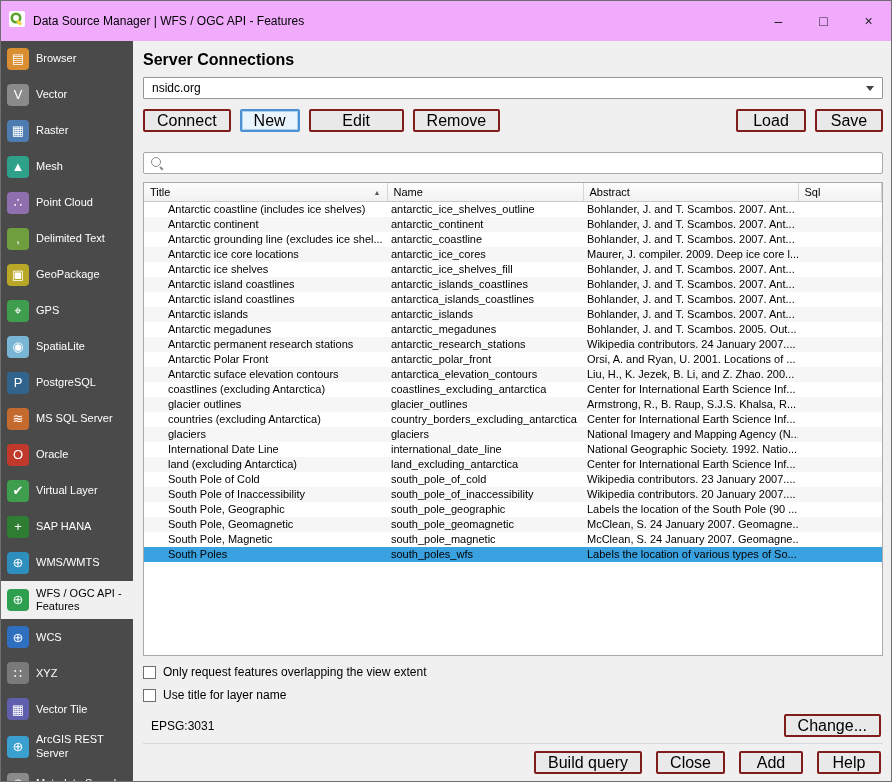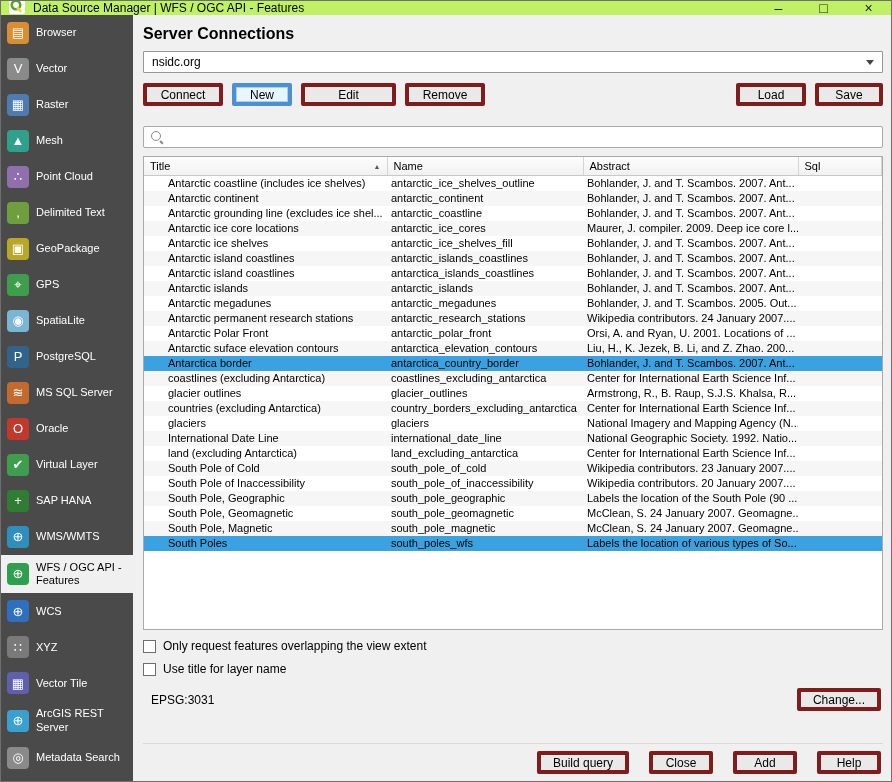--- a/index.html
+++ b/index.html
@@ -1,21 +1,21 @@
 <!DOCTYPE html>
 <html><head>
 <meta charset="utf-8">
 <style>
   * { box-sizing: border-box; margin: 0; padding: 0; }
   html,body { background:#c8c8c8; font-family:"Liberation Sans","DejaVu Sans",sans-serif; }
   .window { width:892px; height:782px; background:#f0f0f0; border:1px solid #6f6f6f;
             display:flex; flex-direction:column; overflow:hidden; }
 
   
-  .titlebar { height:14px; background:#bef264; display:flex; align-items:center;
+  .titlebar { height:40px; background:#f0abfc; display:flex; align-items:center;
               padding-left:8px; gap:8px; flex:none; }
   .title-text { font-size:12px; color:#000; }
   .win-controls { margin-left:auto; display:flex; height:100%; }
   .wc { width:45px; height:100%; display:flex; align-items:center; justify-content:center;
         font-size:14px; color:#222; cursor:default; }
 
   .body { flex:1; display:flex; overflow:hidden; }
 
   
   .sidebar { width:132px; background:#4a4a4a; color:#fff; overflow:hidden; flex:none; }
@@ -32,22 +32,22 @@
   .section-heading { font-weight:bold; font-size:16px; color:#000; margin:4px 0 0 0; }
 
   .combo { height:22px; background:#fff; border:1px solid #979797; border-radius:1px;
            display:flex; align-items:center; padding:0 8px; font-size:12px; margin-top:8px; cursor:pointer; }
   .combo-arrow { margin-left:auto; width:0; height:0;
                  border-left:4px solid transparent; border-right:4px solid transparent;
                  border-top:5px solid #444; }
 
   .btn-row { display:flex; gap:9px; margin-top:10px; }
   .spacer { flex:1; }
-  .btn { height:23px; background:#e9e9e9; border:4px solid #7f1d1d; border-radius:2px;
-         font-size:12px; font-family:inherit; color:#000; padding:0 12px; min-width:64px; cursor:pointer; }
+  .btn { height:23px; background:#e9e9e9; border:2px solid #7f1d1d; border-radius:2px;
+         font-size:16px; font-family:inherit; color:#000; padding:0 12px; min-width:64px; cursor:pointer; }
   .btn.focused { border-color:#4a90d2; background:#eaf4fd; box-shadow:inset 0 0 0 1px #abd0ef; }
   .w-connect{min-width:80px} .w-new{min-width:60px} .w-edit{min-width:95px}
   .w-remove{min-width:80px} .w-load{min-width:70px} .w-save{min-width:68px}
   .w-change{min-width:82px} .w-bq{min-width:92px}
 
   .search { height:22px; background:#fff; border:1px solid #a9a9a9; border-radius:2px;
             display:flex; align-items:center; padding:0 6px; margin-top:20px; }
   .mag { position:relative; width:14px; height:14px; margin-right:6px; flex:none; }
   .mag::before { content:""; position:absolute; left:1px; top:1px; width:8px; height:8px;
                  border:1.5px solid #8a8a8a; border-radius:50%; }
@@ -67,21 +67,21 @@
   td.cell-title { padding-left:24px; }
 
   .opt { display:flex; align-items:center; gap:7px; font-size:12px; margin-top:9px; cursor:pointer; }
   .checkbox { width:13px; height:13px; background:#fff; border:1px solid #6e6e6e; flex:none; }
 
   .crs-heading { font-weight:bold; font-size:12px; margin-top:12px; }
   .crs-row { display:flex; align-items:center; justify-content:space-between; margin-top:12px; padding:0 2px 0 8px; }
   .crs-value { font-size:12px; }
 
   .footer { margin-top:auto; border-top:1px solid #d9d9d9; padding:7px 2px 3px 0;
-            display:flex; justify-content:flex-end; gap:20px; }
+            display:flex; justify-content:flex-end; gap:14px; }
 </style>
 </head>
 <body>
 
 <div class="window">
 
   <div class="titlebar">
     <span class="app-icon">
       <svg width="16" height="16" viewBox="0 0 16 16">
         <rect x="0" y="0" width="16" height="16" rx="2" fill="#ffffff"></rect>
@@ -295,26 +295,20 @@
                 <td class="cell-name">antarctic_polar_front</td>
                 <td class="cell-abstract">Orsi, A. and Ryan, U. 2001. Locations of ...</td>
                 <td class="cell-sql"></td>
               </tr>
               <tr>
                 <td class="cell-title">Antarctic suface elevation contours</td>
                 <td class="cell-name">antarctica_elevation_contours</td>
                 <td class="cell-abstract">Liu, H., K. Jezek, B. Li, and Z. Zhao. 200...</td>
                 <td class="cell-sql"></td>
               </tr>
-              <tr class="selected">
-                <td class="cell-title">Antarctica border</td>
-                <td class="cell-name">antarctica_country_border</td>
-                <td class="cell-abstract">Bohlander, J. and T. Scambos. 2007. Ant...</td>
-                <td class="cell-sql"></td>
-              </tr>
               <tr>
                 <td class="cell-title">coastlines (excluding Antarctica)</td>
                 <td class="cell-name">coastlines_excluding_antarctica</td>
                 <td class="cell-abstract">Center for International Earth Science Inf...</td>
                 <td class="cell-sql"></td>
               </tr>
               <tr>
                 <td class="cell-title">glacier outlines</td>
                 <td class="cell-name">glacier_outlines</td>
                 <td class="cell-abstract">Armstrong, R., B. Raup, S.J.S. Khalsa, R...</td>

